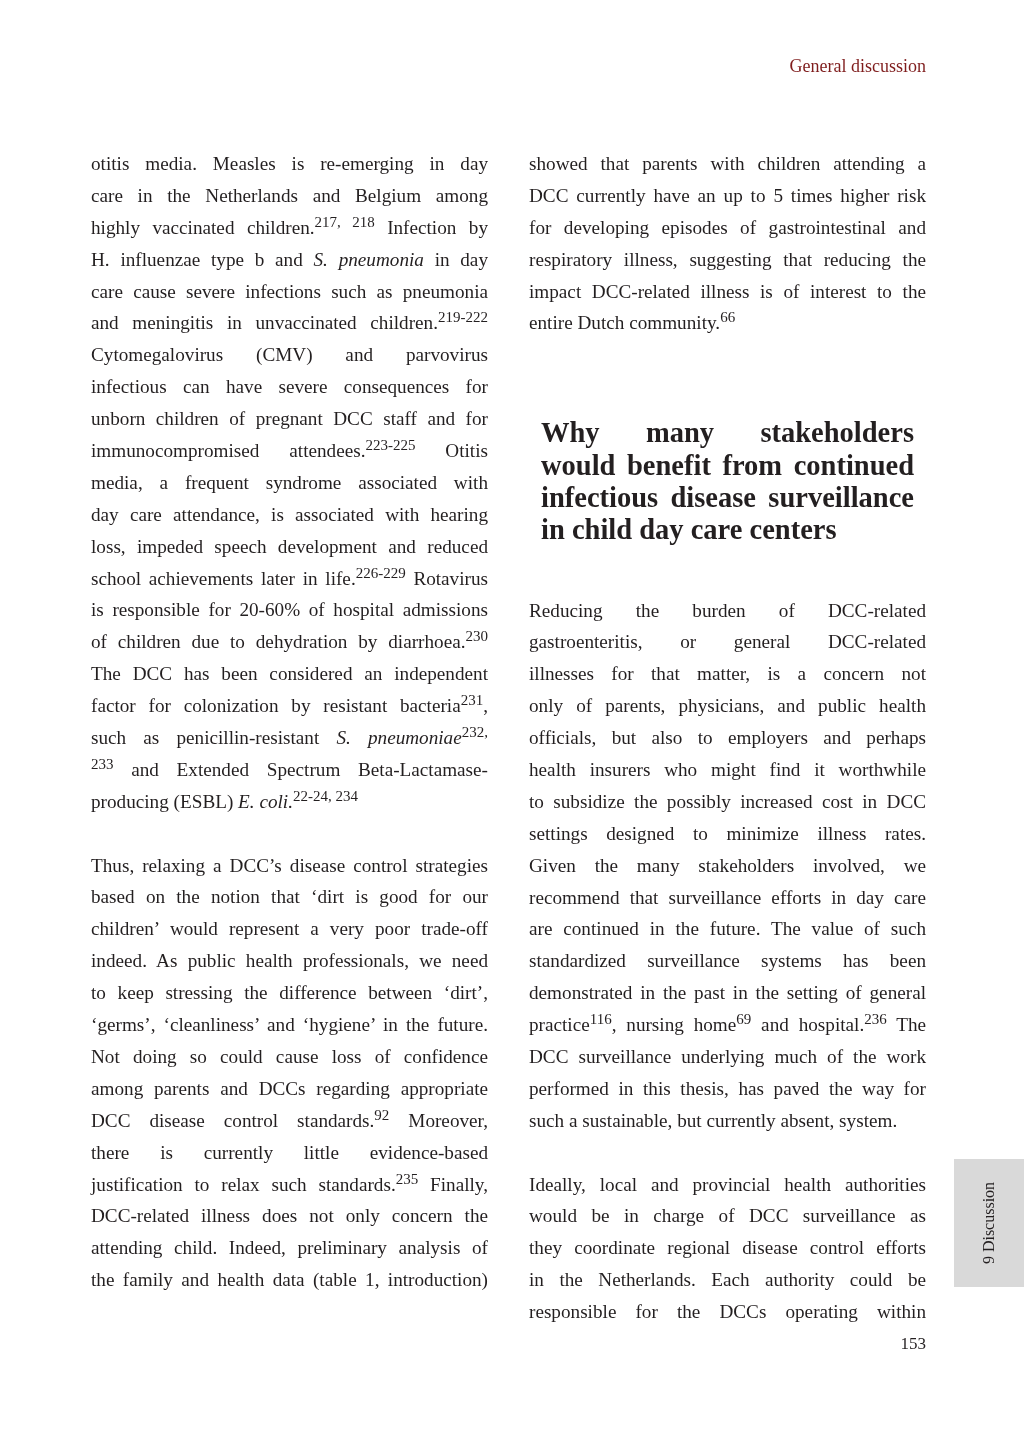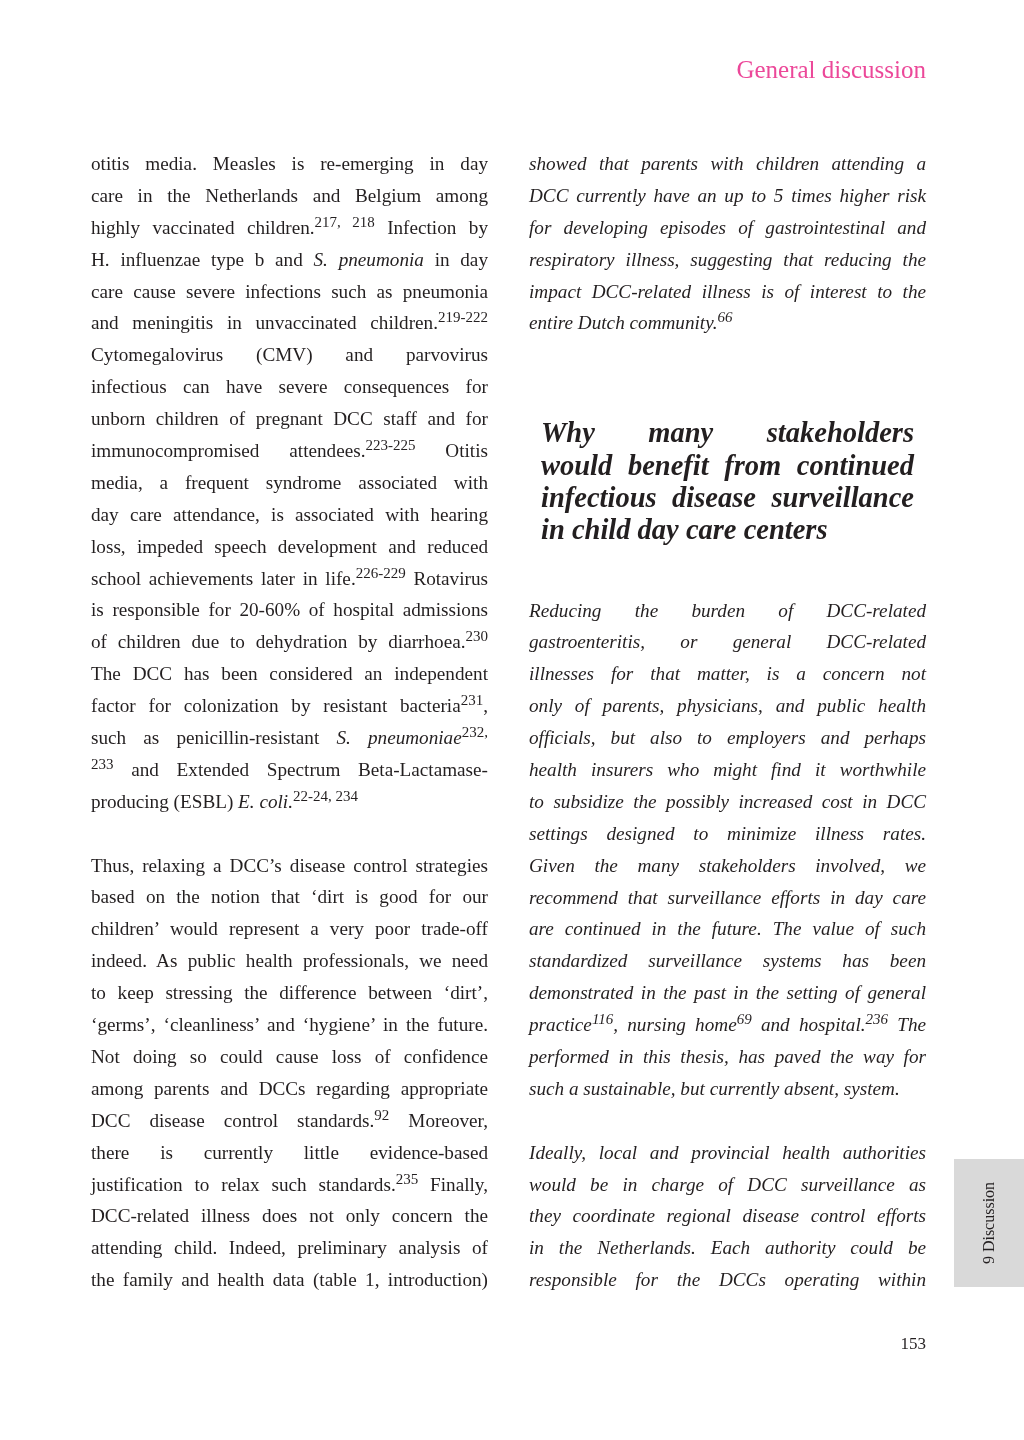--- a/index.html
+++ b/index.html
@@ -1,21 +1,21 @@
 <!DOCTYPE html>
 <html><head>
 <meta charset="utf-8">
 <style>
   html, body { margin: 0; padding: 0; background: #ffffff; }
   body { width: 1024px; height: 1440px; position: relative; overflow: hidden;
          font-family: "Liberation Serif", "DejaVu Serif", serif; color: #231f20; }
-  .running-head { position: absolute; top: 56px; right: 98px; font-size: 25px; color: #ec4899; margin-left: 28px; }
+  .running-head { position: absolute; top: 56px; right: 98px; font-size: 18px; color: #7f1d1d; margin-left: 28px; }
   .col { position: absolute; top: 148px; width: 397px; font-size: 19.2px; }
   .col-left { left: 91px; }
-  .col-right { left: 529px; font-style: italic; }
+  .col-right { left: 529px; }
   .line { height: 31.9px; line-height: 31.9px; white-space: nowrap; text-align: justify; text-align-last: justify; overflow: visible; }
   .line.last { text-align-last: left; }
   .gap { height: 31.9px; }
   sup { font-size: 15px; vertical-align: 0; position: relative; top: -7px; line-height: 0; }
   i { font-style: italic; }
   .heading { font-weight: bold; font-size: 28.5px; line-height: 32.3px; margin: 12px; }
   .heading .hline { display: block; text-align: justify; text-align-last: justify; white-space: nowrap; }
   .heading .hline.last { text-align-last: left; }
   .tab { position: absolute; left: 954px; top: 1159px; width: 70px; height: 128px; background: #d9d9d9; }
   .tab-label { position: absolute; left: 0; top: 0; width: 70px; height: 128px; display: flex; align-items: center; justify-content: center; }
@@ -95,20 +95,21 @@
       <div class="line">officials, but also to employers and perhaps</div>
       <div class="line">health insurers who might find it worthwhile</div>
       <div class="line">to subsidize the possibly increased cost in DCC</div>
       <div class="line">settings designed to minimize illness rates.</div>
       <div class="line">Given the many stakeholders involved, we</div>
       <div class="line">recommend that surveillance efforts in day care</div>
       <div class="line">are continued in the future. The value of such</div>
       <div class="line">standardized surveillance systems has been</div>
       <div class="line">demonstrated in the past in the setting of general</div>
       <div class="line">practice<sup>116</sup>, nursing home<sup>69</sup> and hospital.<sup>236</sup> The</div>
+      <div class="line">DCC surveillance underlying much of the work</div>
       <div class="line">performed in this thesis, has paved the way for</div>
       <div class="line last">such a sustainable, but currently absent, system.</div>
     </div>
   <div class="gap"></div>
   <div>
       <div class="line">Ideally, local and provincial health authorities</div>
       <div class="line">would be in charge of DCC surveillance as</div>
       <div class="line">they coordinate regional disease control efforts</div>
       <div class="line">in the Netherlands. Each authority could be</div>
       <div class="line">responsible for the DCCs operating within</div>

